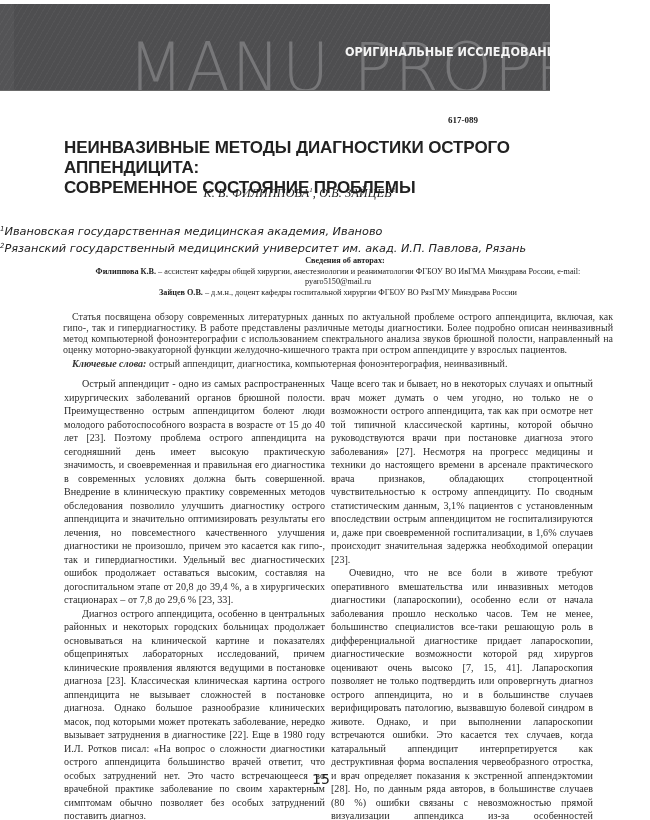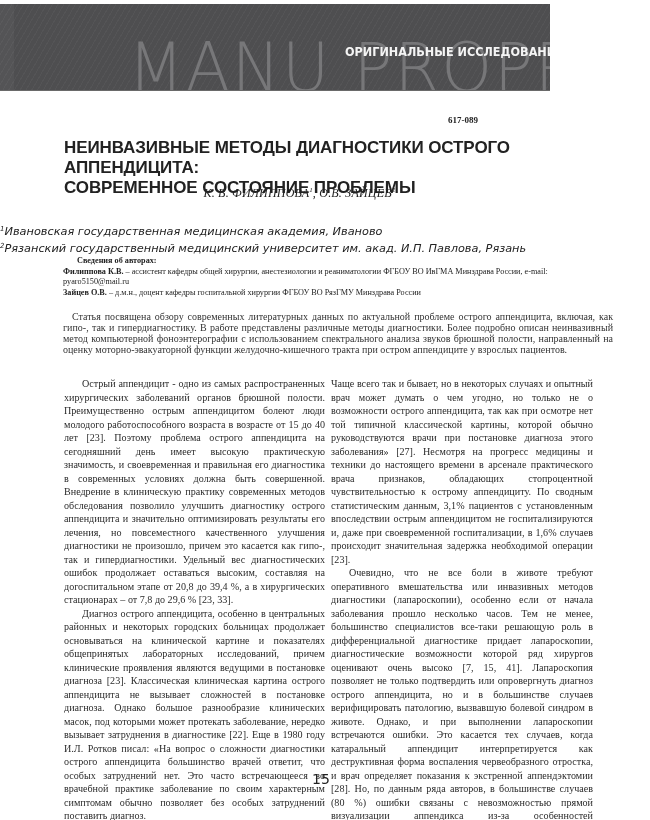--- a/index.html
+++ b/index.html
@@ -50,21 +50,21 @@
   }
   .authors sup { font-size: 7px; vertical-align: 5px; }
   .affil {
     position: absolute; left: 0; top: 222px; width: 650px; text-align: left;
     font-family: "DejaVu Sans", sans-serif; font-style: italic;
     font-size: 11.3px; line-height: 15px; color: #222;
   }
   .affil sup { font-size: 7px; vertical-align: 4px; }
   .about {
     position: absolute; left: 63px; top: 256px; width: 550px;
-    font-size: 8.2px; line-height: 10.6px; color: #222;
+    font-size: 8.2px; line-height: 10.6px; color: #222; text-align: center;
   }
   .about .about-head { font-weight: bold; padding-left: 14px; }
   .about b { font-weight: bold; }
   .abstract {
     position: absolute; left: 63px; top: 311px; width: 550px;
     font-size: 10px; line-height: 11px; color: #333;
     text-align: justify;
   }
   .abstract p { margin: 0; text-indent: 9px; }
   .keywords { margin-top: 3px !important; }
@@ -109,20 +109,21 @@
 </div>
 
 <div class="about">
   <div class="about-head">Сведения об авторах:</div>
   <div><b>Филиппова К.В.</b><span> – ассистент кафедры общей хирургии, анестезиологии и реаниматологии ФГБОУ ВО ИвГМА Минздрава России, e-mail: pyaro5150@mail.ru</span></div>
   <div><b>Зайцев О.В.</b><span> – д.м.н., доцент кафедры госпитальной хирургии ФГБОУ ВО РязГМУ Минздрава России</span></div>
 </div>
 
 <div class="abstract">
   <p>Статья посвящена обзору современных литературных данных по актуальной проблеме острого аппендицита, включая, как гипо-, так и гипердиагностику. В работе представлены различные методы диагностики.  Более подробно описан неинвазивный метод компьютерной фоноэнтерографии с использованием спектрального анализа звуков брюшной полости, направленный на оценку моторно-эвакуаторной функции желудочно-кишечного тракта при остром аппендиците у взрослых пациентов.</p>
+  <p class="keywords"><span class="kw-label">Ключевые слова:</span><span> острый аппендицит, диагностика, компьютерная фоноэнтерография, неинвазивный.</span></p>
 </div>
 
 <div class="col col-left">
   <p>Острый аппендицит - одно из самых распространенных хирургических заболеваний органов брюшной полости. Преимущественно острым аппендицитом болеют люди молодого работоспособного возраста в возрасте от 15 до 40 лет [23]. Поэтому проблема острого аппендицита на сегодняшний день имеет высокую практическую значимость, и своевременная и правильная его диагностика в современных условиях должна быть совершенной. Внедрение в клиническую практику современных методов обследования позволило улучшить диагностику острого аппендицита и значительно оптимизировать результаты его лечения, но повсеместного качественного улучшения диагностики не произошло, причем это касается как гипо-, так и гипердиагностики. Удельный вес диагностических ошибок продолжает оставаться высоким, составляя на догоспитальном этапе от 20,8 до 39,4 %, а в хирургических стационарах – от 7,8 до 29,6 % [23, 33].</p>
   <p>Диагноз острого аппендицита, особенно в центральных районных и некоторых городских больницах продолжает основываться на клинической картине и показателях общепринятых лабораторных исследований, причем клинические проявления являются ведущими в постановке диагноза [23]. Классическая клиническая картина острого аппендицита не вызывает сложностей в постановке диагноза. Однако большое разнообразие клинических масок, под которыми может протекать заболевание, нередко вызывает затруднения в диагностике [22]. Еще в 1980 году И.Л. Ротков писал: «На вопрос о сложности диагностики острого аппендицита большинство врачей ответит, что особых затруднений нет. Это часто встречающееся во врачебной практике заболевание по своим характерным симптомам обычно позволяет без особых затруднений поставить диагноз.</p>
 </div>
 
 <div class="col col-right">
   <p class="cont">Чаще всего так и бывает, но в некоторых случаях и опытный врач может думать о чем угодно, но только не о возможности острого аппендицита, так как при осмотре нет той типичной классической картины, которой обычно руководствуются врачи при постановке диагноза этого заболевания» [27].  Несмотря на прогресс медицины и техники до настоящего времени в арсенале практического врача признаков, обладающих стопроцентной чувствительностью к острому аппендициту. По сводным статистическим данным, 3,1% пациентов с установленным впоследствии острым аппендицитом не госпитализируются и, даже при своевременной госпитализации, в 1,6% случаев происходит значительная задержка необходимой операции [23].</p>
   <p>Очевидно, что не все боли в животе требуют оперативного вмешательства или инвазивных методов диагностики (лапароскопии), особенно если от начала заболевания прошло несколько часов. Тем не менее, большинство специалистов все-таки решающую роль в дифференциальной диагностике придает лапароскопии, диагностические возможности которой ряд хирургов оценивают очень высоко [7, 15, 41]. Лапароскопия позволяет не только подтвердить или опровергнуть диагноз острого аппендицита, но и в большинстве случаев верифицировать патологию, вызвавшую болевой синдром в животе. Однако, и при выполнении лапароскопии встречаются ошибки. Это касается тех случаев, когда катаральный аппендицит интерпретируется как деструктивная форма воспаления червеобразного отростка, и врач определяет показания к экстренной аппендэктомии [28]. Но, по данным ряда авторов, в большинстве случаев (80 %) ошибки связаны с невозможностью прямой визуализации аппендикса из-за особенностей анатомического строения [4, 7]. Лапароскопический метод дает весьма обнадеживающие</p>

